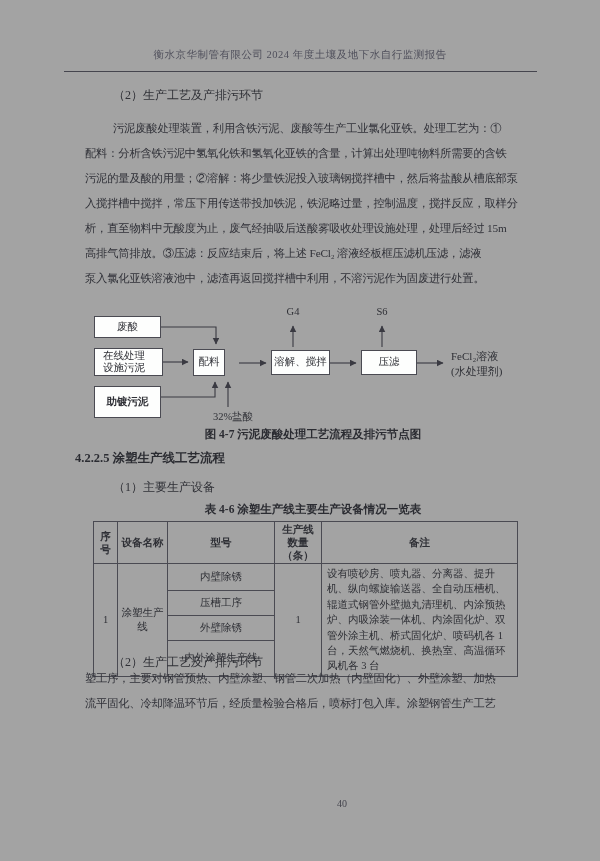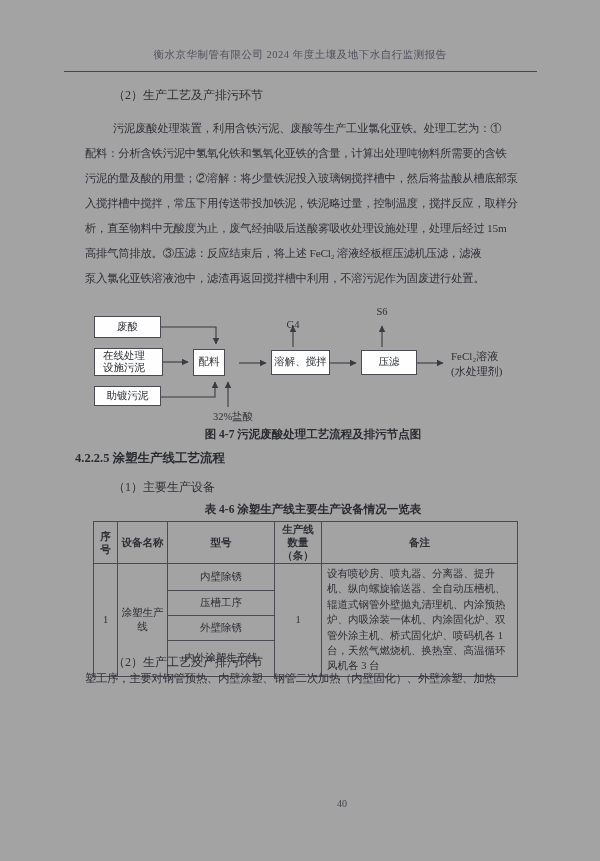--- a/index.html
+++ b/index.html
@@ -153,25 +153,25 @@
         <path d="M143,104 L143,79" marker-end="url(#ah)"></path>
         <path d="M154,60 L181,60" marker-end="url(#ah)"></path>
         <path d="M245,60 L271,60" marker-end="url(#ah)"></path>
         <path d="M332,60 L358,60" marker-end="url(#ah)"></path>
         <path d="M208,44 L208,23" marker-end="url(#ah)"></path>
         <path d="M297,44 L297,23" marker-end="url(#ah)"></path>
       </g>
     </svg>
     <div class="dbox" style="left:9px;top:13px;width:67px;height:22px;">废酸</div>
     <div class="dbox" style="left:9px;top:45px;width:69px;height:28px;padding:1px 8px;">在线处理设施污泥</div>
-    <div class="dbox" style="left:9px;top:83px;width:67px;height:20px;">助镀污泥</div>
+    <div class="dbox" style="left:9px;top:83px;width:67px;height:32px;font-weight:bold;">助镀污泥</div>
     <div class="dbox" style="left:108px;top:46px;width:32px;height:27px;">配料</div>
     <div class="dbox" style="left:186px;top:47px;width:59px;height:25px;">溶解、搅拌</div>
     <div class="dbox" style="left:276px;top:47px;width:56px;height:25px;">压滤</div>
-    <div class="dlabel" style="left:193px;top:16px;width:30px;">G4</div>
+    <div class="dlabel" style="left:193px;top:3px;width:30px;">G4</div>
     <div class="dlabel" style="left:282px;top:3px;width:30px;">S6</div>
     <div class="dout" style="left:366px;top:46px;">
       <div>FeCl₂溶液</div>
       <div>(水处理剂)</div>
     </div>
     <div class="dlabel" style="left:113px;top:107px;width:70px;">32%盐酸</div>
   </div>
 
   <div class="abs fig-caption" style="top:427px;">图 4-7  污泥废酸处理工艺流程及排污节点图</div>
 
@@ -214,17 +214,18 @@
       <tr class="r4">
         <td>内外涂塑生产线</td>
       </tr>
     </tbody>
   </table>
 
   <div class="abs h-sub" style="top:654px;left:113px;">（2）生产工艺及产排污环节</div>
 
   <div class="abs para" style="top:666px;">
     <div class="ln">塑工序，主要对钢管预热、内壁涂塑、钢管二次加热（内壁固化）、外壁涂塑、加热</div>
+    <div class="ln">流平固化、冷却降温环节后，经质量检验合格后，喷标打包入库。涂塑钢管生产工艺</div>
   </div>
 
   <div class="abs page-num">40</div>
 
 </div>
 
 </body></html>

